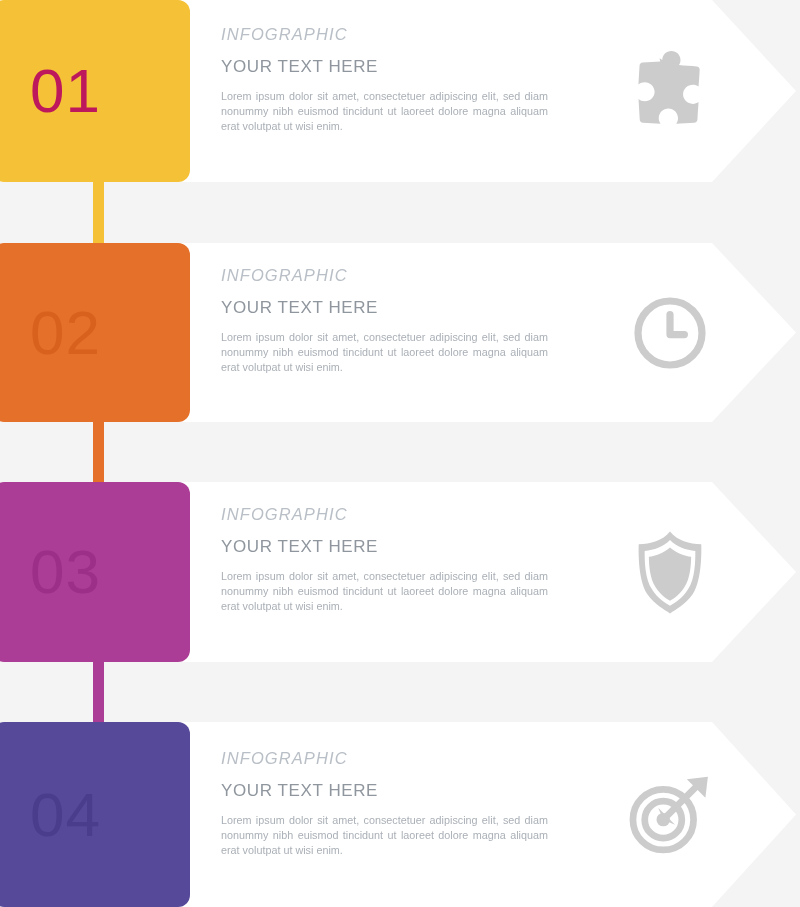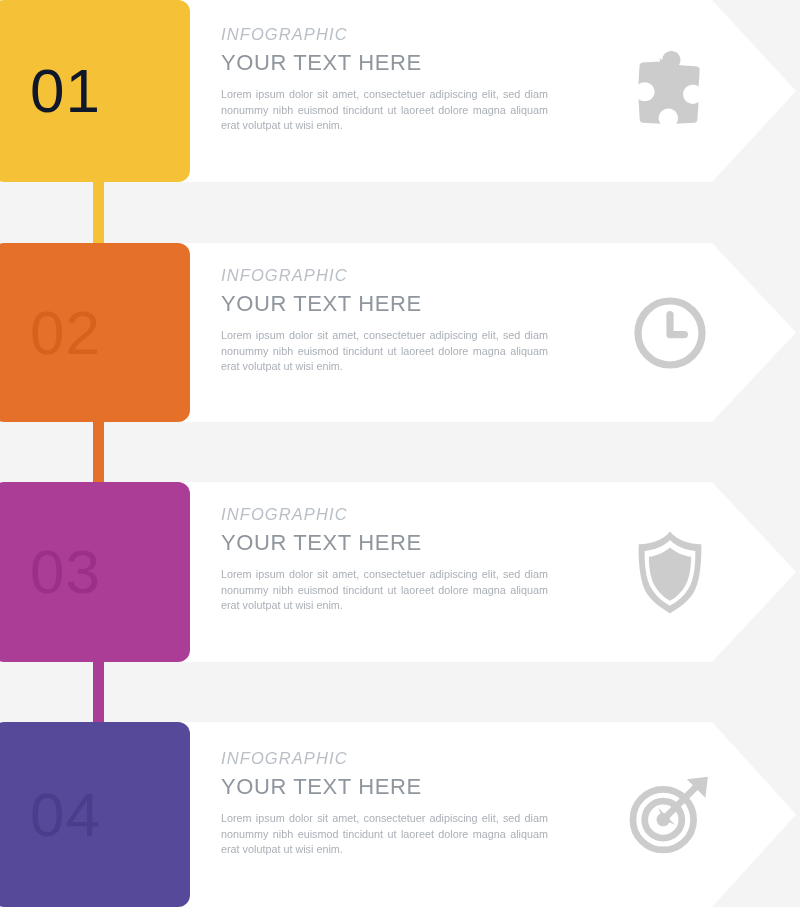--- a/index.html
+++ b/index.html
@@ -85,25 +85,25 @@
   .kicker {
     font-size: 16.5px;
     letter-spacing: 1.1px;
     color: #b9bfc6;
     line-height: 1.25;
     font-weight: 400;
     white-space: nowrap;
     font-style: italic;
   }
   .headline {
-    font-size: 22px;
+    font-size: 17px;
     letter-spacing: 0.6px;
     color: #8f969e;
     line-height: 1.35;
-    margin-top: 3px;
+    margin-top: 11px;
     font-weight: 400;
     white-space: nowrap;
   }
   .body {
     font-size: 10.8px;
     line-height: 1.42;
     color: #aab0b7;
     text-align: justify;
     margin-top: 10px;
     width: 327px;
@@ -136,21 +136,21 @@
   <div class="bg-band" style="top: 662px; height: 60px; background: rgb(244, 244, 244);"></div>
   <div class="bg-band" style="top: 722px; height: 185px; background: rgb(244, 244, 244);"></div>
 
   <div class="stem" style="top: 176px; height: 72px; background: rgb(245, 193, 54);"></div>
   <div class="stem" style="top: 416px; height: 72px; background: rgb(228, 112, 42);"></div>
   <div class="stem" style="top: 656px; height: 72px; background: rgb(171, 61, 150);"></div>
 
   <div class="row" style="top:0px;height:182px;">
     <div class="panel" style="background: rgb(255, 255, 255);"></div>
     <div class="tile" style="background: rgb(245, 193, 54);">
-      <div class="num" style="color: #0f172a;">01</div>
+      <div class="num" style="color: #be185d;">01</div>
     </div>
     <div class="txt" style="top:24px;">
       <div class="kicker" style="color: rgb(185, 191, 198);">INFOGRAPHIC</div>
       <div class="headline" style="color: rgb(143, 150, 158);">YOUR TEXT HERE</div>
       <div class="body" style="color: rgb(170, 176, 183);">Lorem ipsum dolor sit amet, consectetuer adipiscing elit, sed diam nonummy nibh euismod tincidunt ut laoreet dolore magna aliquam erat volutpat ut wisi enim.</div>
     </div>
     <div class="icon">
       <svg width="86" height="86" viewBox="0 0 100 100" aria-hidden="true">
         <path fill="#cccccc" d="M41 14c0-6 4.6-10.5 10.6-10.5S62.2 8 62.2 14c0 2.3-.7 4.2-1.8 5.9 6.4.6 14.6 1.2 20.6 1.6 2.3.2 3.6 1.5 3.5 3.8-.3 5.9-.8 13.6-1.3 19.6-1.9-1.3-4.1-2.1-6.6-2.1-6.3 0-11.4 4.9-11.4 11.1S70.3 65 76.6 65c2.5 0 4.7-.8 6.6-2.1-.4 6.1-1 14-1.3 20.2-.1 2.3-1.5 3.7-3.8 3.8-6.3.4-14.6.9-20.9 1.2 1.3-1.8 2.1-4 2.1-6.5 0-6.2-5-11.2-11.2-11.2s-11.2 5-11.2 11.2c0 2.5.8 4.7 2.1 6.5-6.2-.3-14.3-.8-20.4-1.2-2.3-.2-3.7-1.6-3.8-3.9-.4-6.8-1-16.6-1.4-23.6 2 1.6 4.5 2.6 7.3 2.6 6.3 0 11.4-4.9 11.4-11.1S26.9 39.7 20.6 39.7c-2.8 0-5.3 1-7.3 2.6.4-6.5.9-15.2 1.3-21.6.2-2.3 1.5-3.6 3.8-3.7 6.1-.4 14.1-.9 20.3-1.3-.6-1.4-.7-2.4-.7-3.7z"></path>
       </svg>

